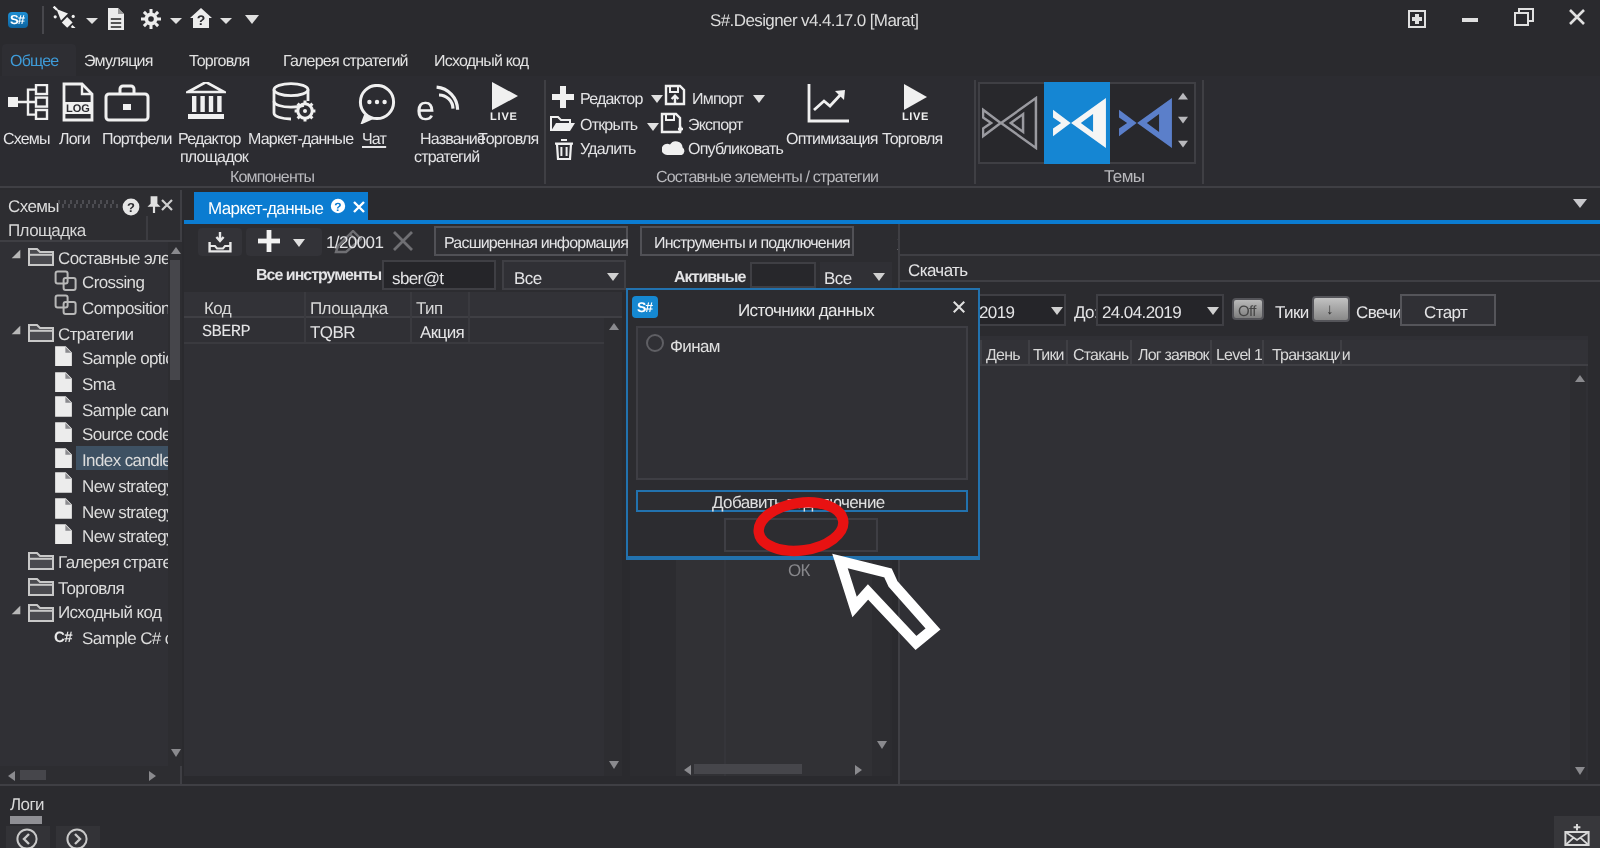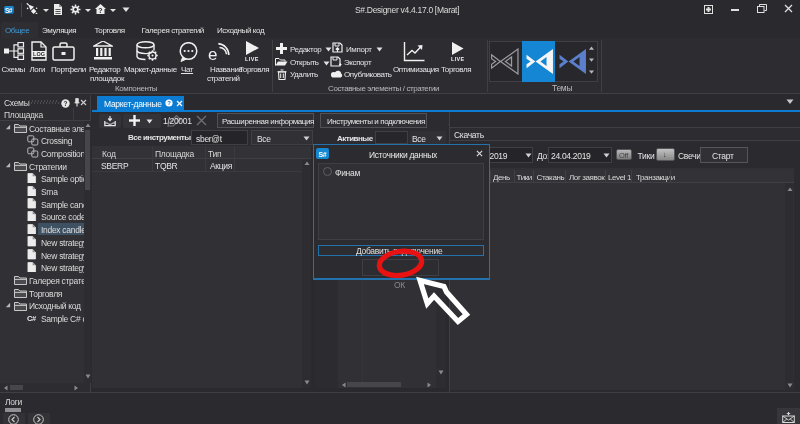--- a/index.html
+++ b/index.html
@@ -546,21 +546,21 @@
     </svg>
 
 <div class="abs" style="left:92px;top:146px;width:219px;height:242px;background:#303035;"></div>
 <div class="abs" style="left:92px;top:146px;width:219px;height:12.5px;background:#323237;border-bottom:1px solid #3f3f44;"></div>
 <div class="abs txt" style="left:102px;top:148.5px;color:#d8d8d8;">Код</div>
 <div class="abs txt" style="left:155px;top:148.5px;color:#d8d8d8;">Площадка</div>
 <div class="abs txt" style="left:208px;top:148.5px;color:#d8d8d8;">Тип</div>
 <div class="abs" style="left:152px;top:146px;width:1px;height:25px;background:#3a3a3f;"></div>
 <div class="abs" style="left:205px;top:146px;width:1px;height:25px;background:#3a3a3f;"></div>
 <div class="abs" style="left:234px;top:146px;width:1px;height:25px;background:#3a3a3f;"></div>
-<div class="abs txt" style="left:101px;top:160.5px;">SBERP</div>
+<div class="abs txt" style="left:101px;top:160.5px;font-family:Liberation Mono, monospace;">SBERP</div>
 <div class="abs txt" style="left:155px;top:160.5px;">TQBR</div>
 <div class="abs txt" style="left:210px;top:160.5px;">Акция</div>
 <div class="abs" style="left:92px;top:170.5px;width:210px;height:1px;background:#3a3a3f;"></div>
 <div class="abs" style="left:302px;top:159px;width:9px;height:229px;background:#2d2d31;"></div>
 <svg class="abs" style="left:304px;top:161px;" width="6" height="5" viewBox="0 0 6 5">
       <path d="M3 0.5 L5.5 4 H0.5 Z" fill="#8a8a8e"></path>
     </svg>
 <svg class="abs" style="left:304px;top:380px;" width="6" height="5" viewBox="0 0 6 5">
       <path d="M0.5 0.5 H5.5 L3 4.5 Z" fill="#8a8a8e"></path>
     </svg>

